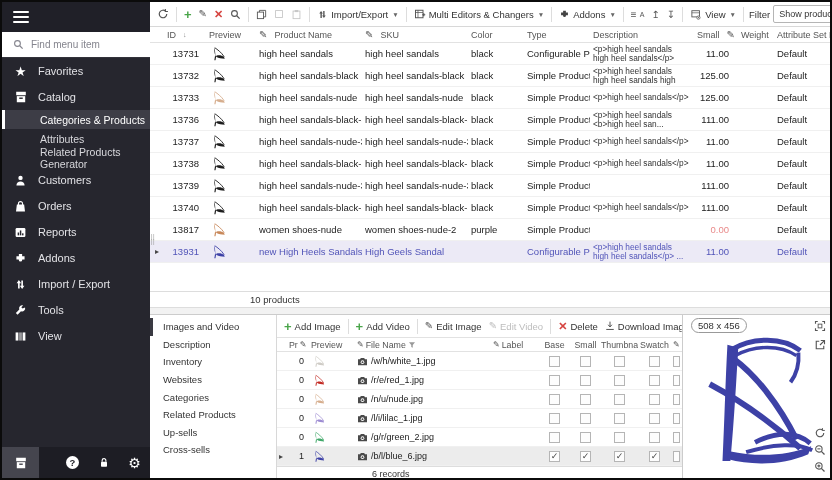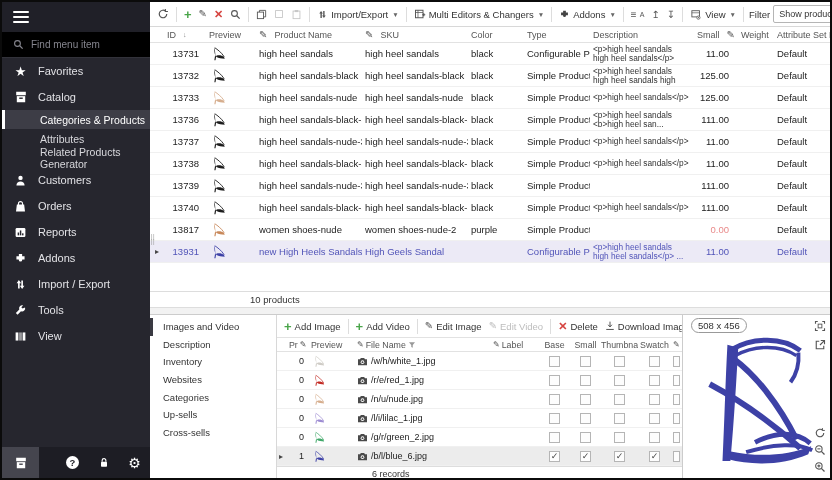--- a/index.html
+++ b/index.html
@@ -4,21 +4,21 @@
 <style>
   html,body{margin:0;padding:0;background:#888;}
   *{box-sizing:border-box;}
   .frame{width:832px;height:480px;border:2px solid #0b0b0b;background:#fff;display:flex;overflow:hidden;
          font-family:"Liberation Sans",sans-serif;color:#222;}
   
   .sidebar{width:148px;flex-shrink:0;background:#26262e;color:#e2e2e6;display:flex;flex-direction:column;}
   .sb-top{height:30px;display:flex;align-items:center;padding-left:11px;background:#202028;flex-shrink:0;}
   .burger{display:flex;flex-direction:column;gap:3px;}
   .burger span{width:16px;height:2px;background:#fff;border-radius:1px;}
-  .sb-search{height:26px;display:flex;align-items:center;gap:7px;padding-left:11px;background:#000000;
+  .sb-search{height:26px;display:flex;align-items:center;gap:7px;padding-left:11px;background:#ffffff;
              color:#85858e;font-size:10px;border-bottom:1px solid #32323a;flex-shrink:0;}
   .sb-item{height:26px;display:flex;align-items:center;gap:10px;padding-left:11px;font-size:11px;cursor:default;}
   .sb-item .ic{width:15px;display:flex;justify-content:center;flex-shrink:0;}
   .sb-sub{height:19px;display:flex;align-items:center;padding-left:38px;font-size:10.5px;color:#d8d8dc;}
   .sb-sub.sel{background:#3d3d46;border-left:3px solid #fff;padding-left:35px;color:#fff;}
   .star{color:#fff;font-size:13px;line-height:1;}
   .sb-bottom{margin-top:auto;height:31px;background:#1d1d24;display:flex;align-items:center;flex-shrink:0;}
   .sb-tile{width:37px;height:31px;background:#45454e;display:flex;align-items:center;justify-content:center;}
   .sb-bico{width:31px;display:flex;justify-content:center;align-items:center;}
   .helpc{width:13px;height:13px;border-radius:50%;background:#fff;color:#1d1d24;font-size:9.5px;font-weight:bold;
@@ -534,20 +534,21 @@
 
     <div class="h-splitter"></div>
 
     <div class="detail">
       <div class="tabs" id="detail-tabs">
           <div class="tab sel">Images and Video</div>
           <div class="tab">Description</div>
           <div class="tab">Inventory</div>
           <div class="tab">Websites</div>
           <div class="tab">Categories</div>
+          <div class="tab">Related Products</div>
           <div class="tab">Up-sells</div>
           <div class="tab">Cross-sells</div>
         </div>
 
       <div class="detail-main">
         <div class="d-toolbar">
           <span class="tbtn">
               <span class="green">+</span>
               <span>Add Image</span>
             </span>

